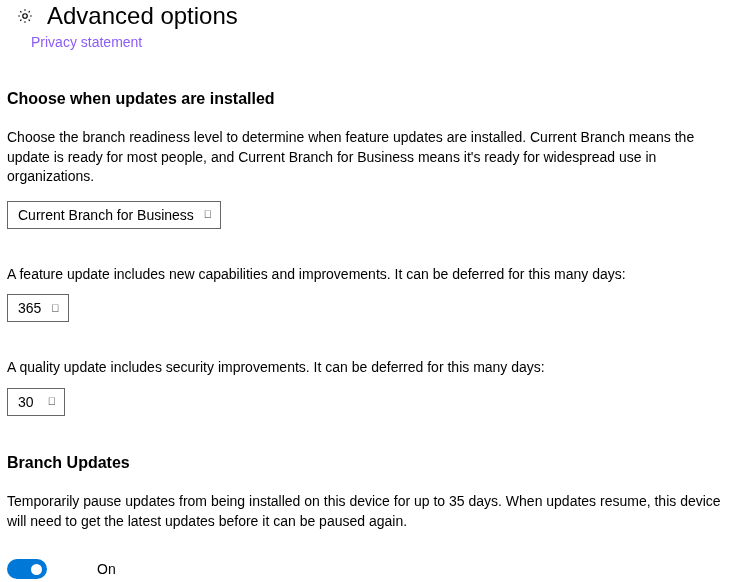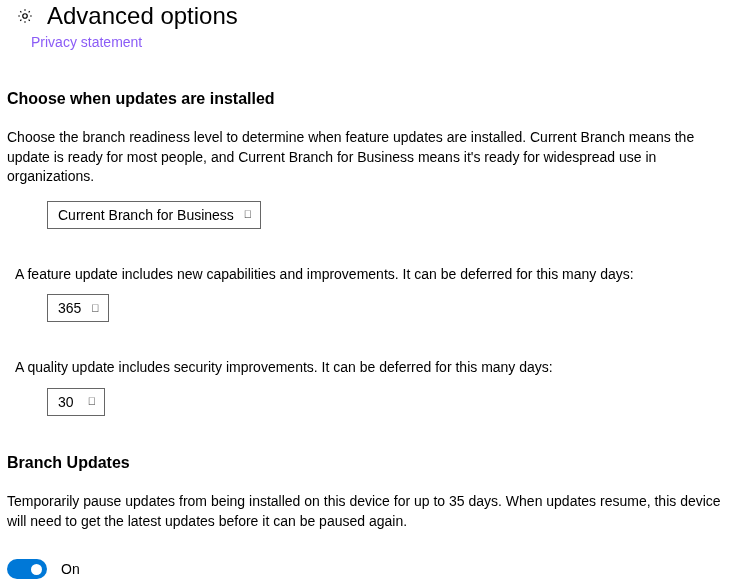--- a/index.html
+++ b/index.html
@@ -60,21 +60,20 @@
     .dropdown {
       display: inline-flex;
       align-items: center;
       justify-content: space-between;
       border: 1px solid #666;
       padding: 5px 8px 5px 10px;
       font-size: 14px;
       background: #fff;
       cursor: pointer;
       gap: 10px;
-      margin-left: 40px;
     }
     .dropdown.wide {
       min-width: 201px;
     }
     .dropdown.narrow {
       min-width: 58px;
     }
     .chevron {
       font-size: 11px;
       color: #333;
@@ -99,28 +98,28 @@
       width: 11px;
       height: 11px;
       border-radius: 50%;
       background: #fff;
       position: absolute;
       top: 4.5px;
       right: 5px;
     }
     .toggle-label {
       font-size: 14px;
+      margin-left: 36px;
     }
     .field-spacing {
       margin-bottom: 30px;
     }
     .field-label {
       margin-top: 6px;
       margin-bottom: 10px;
-      margin-left: 8px;
     }
   </style>
 </head>
 <body>
 
 
 
 <div class="header">
   <span class="gear-icon">
     <svg viewBox="0 0 20 20" width="18" height="18" fill="none" stroke="#000" stroke-width="1.3">

